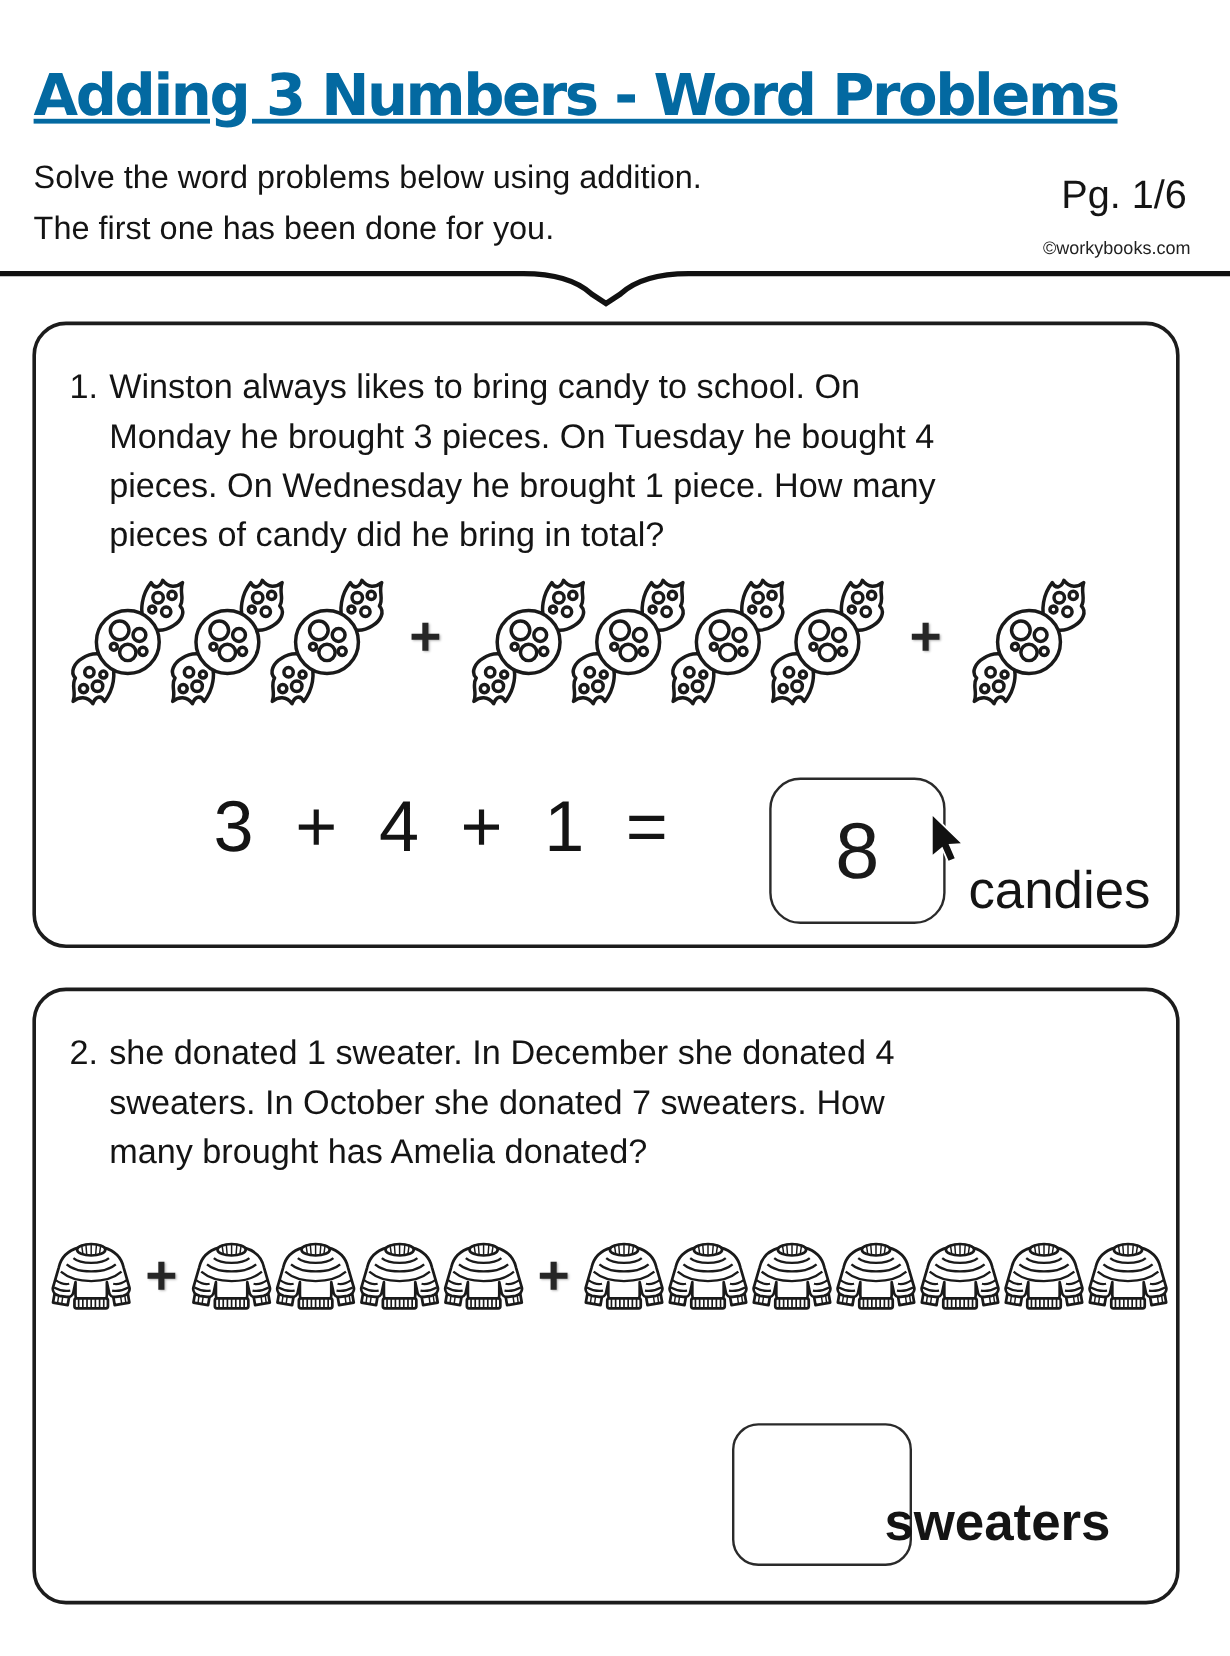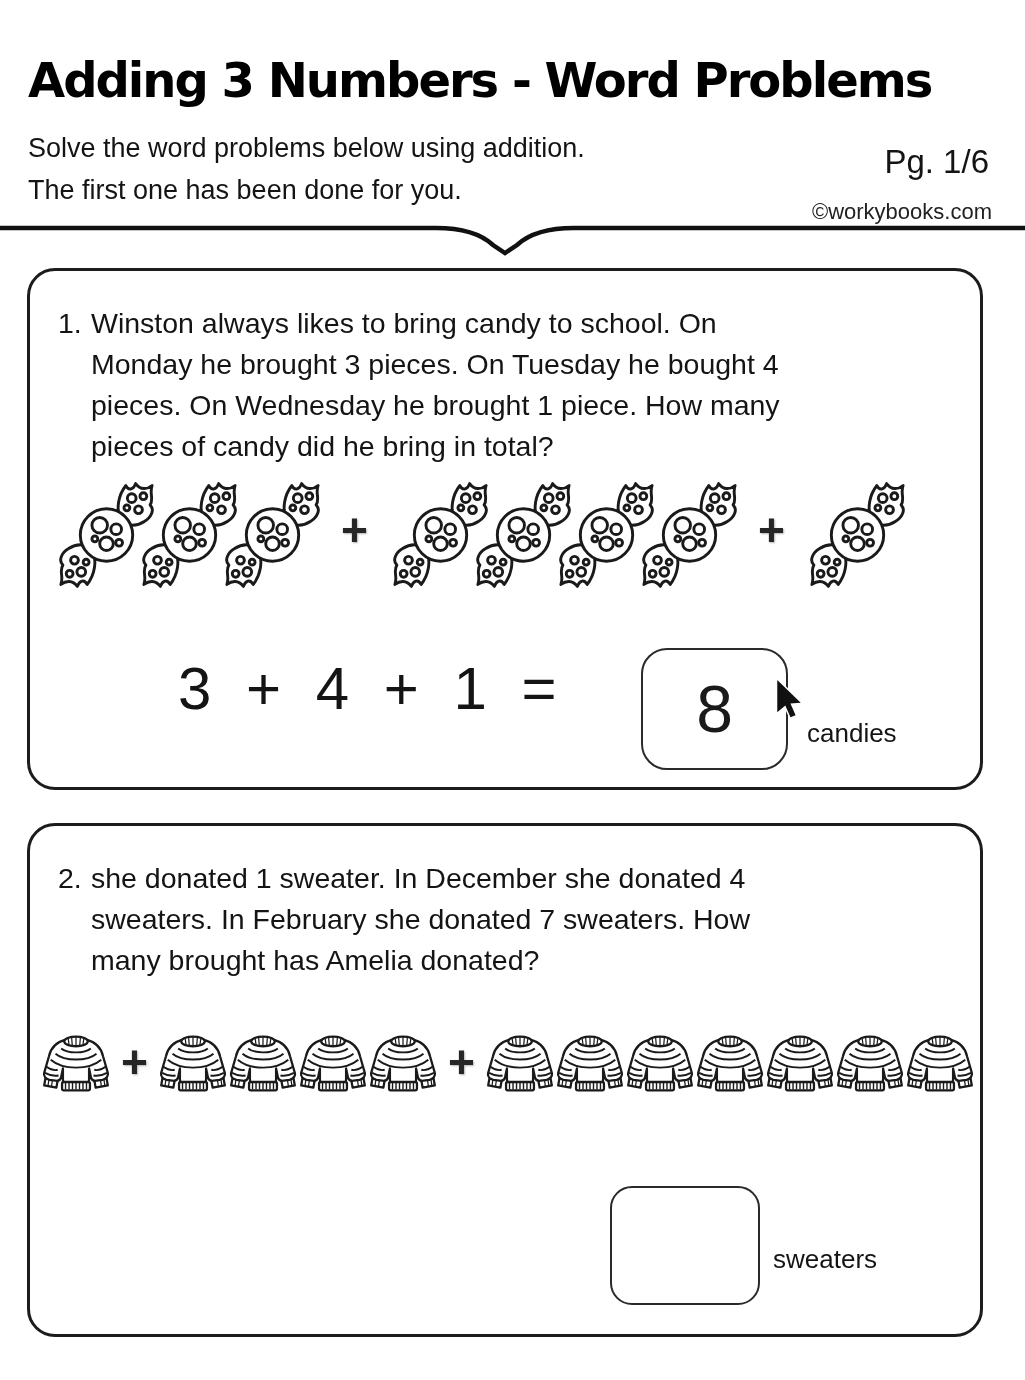--- a/index.html
+++ b/index.html
@@ -2,25 +2,25 @@
 <html><head>
 <meta charset="utf-8">
 <style>
   html,body{margin:0;padding:0;}
   body{
     width:1025px;height:1380px;background:#ffffff;position:relative;overflow:hidden;
     font-family:"Liberation Sans", sans-serif;color:#1a1a1a;
   }
   .title{
     position:absolute;left:28px;top:52px;font-family:"DejaVu Sans", sans-serif;
-    font-size:48px;font-weight:700;letter-spacing:-2px;white-space:nowrap;color:#000000;
+    font-size:48px;font-weight:700;letter-spacing:-2px;white-space:nowrap;color:#0369a1;text-decoration:underline;
   }
   .subtitle{position:absolute;left:28px;top:127px;font-size:27px;line-height:42px;color:#141414;}
   .pg-label{position:absolute;top:143px;right:36px;font-size:33px;color:#141414;}
-  .copyright{position:absolute;top:199px;right:33px;font-size:22px;color:#222;}
+  .copyright{position:absolute;top:199px;right:33px;font-size:15px;color:#222;}
   .divider{position:absolute;left:0;top:212px;}
   .card{
     position:absolute;left:27px;width:956px;background:#fff;box-sizing:border-box;
     border:3px solid #1c1c1c;border-radius:28px;
   }
   .card1{top:268px;height:522px;}
   .card2{top:823px;height:514px;}
   .prob{position:absolute;left:28px;top:32px;font-size:28.5px;line-height:41px;color:#141414;}
   .prob .num{position:absolute;left:0;top:0;}
   .prob .lines{margin-left:33px;white-space:nowrap;}
@@ -33,23 +33,23 @@
   .row-plus{font-size:46px;font-weight:700;color:#262626;text-shadow:1px 1px 2px rgba(0,0,0,.30);}
   .card1 .row-plus{margin:0 24px 10px 34px;}
   .card2 .row-plus{margin:0 11px 6px 9px;}
   .expr{position:absolute;left:148px;top:383px;font-size:60px;letter-spacing:3px;word-spacing:12px;white-space:nowrap;color:#141414;}
   .ansbox{
     position:absolute;background:#fff;border:2.5px solid #2a2a2a;border-radius:26px;
     display:flex;align-items:center;justify-content:center;box-sizing:border-box;
   }
   .card1 .ansbox{left:611px;top:377px;width:147px;height:122px;font-size:66px;}
   .card2 .ansbox{left:580px;top:360px;width:150px;height:119px;border-width:2px;border-radius:22px;font-size:60px;}
-  .unit{position:absolute;font-size:26px;color:#141414;}
+  .unit{position:absolute;font-size:44px;color:#141414;}
   .card1 .unit{left:777px;top:447px;}
-  .card2 .unit{left:743px;top:418px;}
+  .card2 .unit{left:707px;top:418px;font-weight:bold;}
   .cursor{position:absolute;left:741px;top:406px;width:36px;height:44px;}
   .hidden-defs{position:absolute;width:0;height:0;overflow:hidden;}
 </style>
 </head>
 <body>
 
 <svg class="hidden-defs" aria-hidden="true">
   <defs>
     <g id="sym-candy" stroke="#1a1a1a" fill="#ffffff" stroke-width="3" stroke-linejoin="round">
       <path d="M64,42 C60,32 62,18 70,8 C73,14 78,12 80,6 C85,13 92,12 97,8 C94,16 99,22 95,28 C100,33 96,41 89,45 C80,51 68,50 64,42 Z"></path>
@@ -146,21 +146,21 @@
   <svg class="cursor" viewBox="0 0 24 30">
     <path d="M4 2 L4 24 L9.5 19.5 L13 27.5 L16.5 26 L13 18 L20 17.5 Z" fill="#111" stroke="#ffffff" stroke-width="2" paint-order="stroke"></path>
   </svg>
 </div>
 
 <div class="card card2">
   <div class="prob">
     <span class="num">2.</span>
     <div class="lines">
       <div>she donated 1 sweater. In December she donated 4</div>
-      <div>sweaters. In February she donated 7 sweaters. How</div>
+      <div>sweaters. In October she donated 7 sweaters. How</div>
       <div>many brought has Amelia donated?</div>
     </div>
   </div>
   <div class="obj-row">
       <span class="icon-group">
         <svg class="obj-icon sweater" viewBox="0 0 78 72">
           <use href="#sym-sweater"></use>
         </svg>
       </span>
       <span class="row-plus">+</span>

